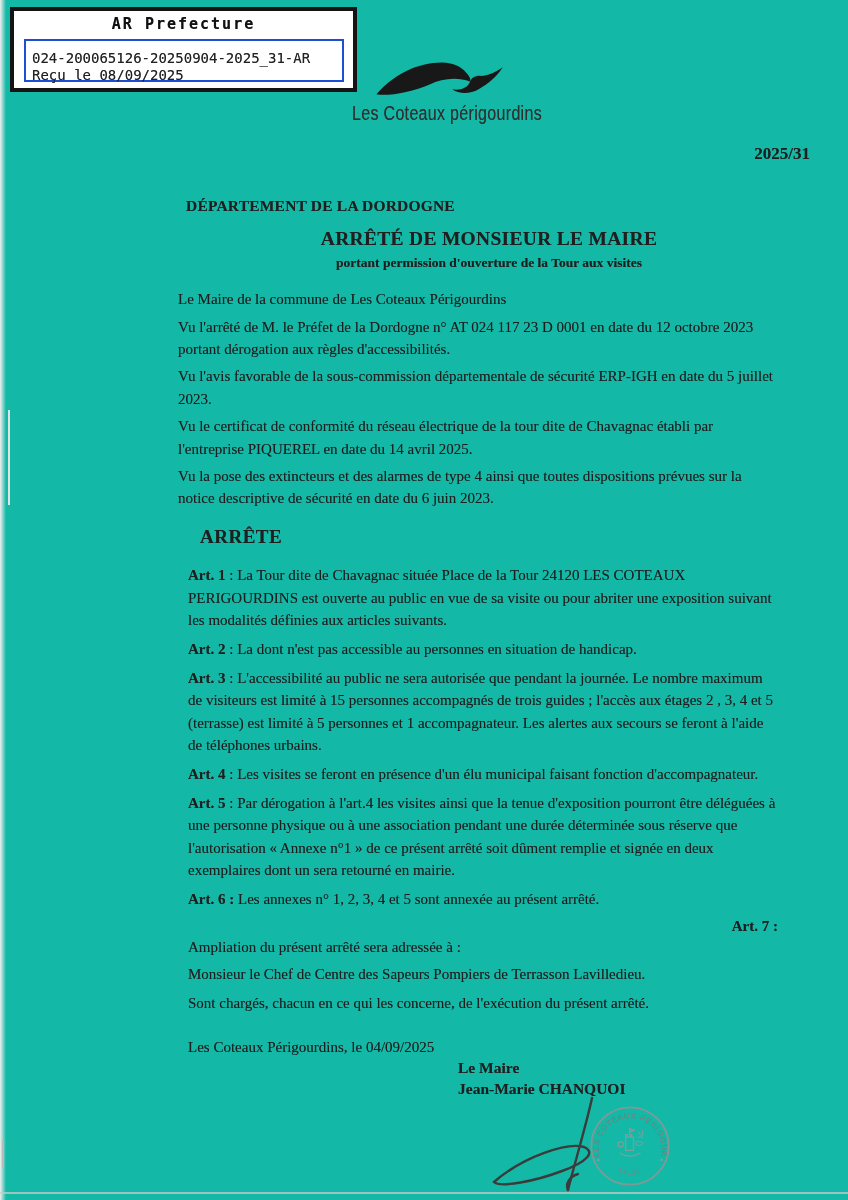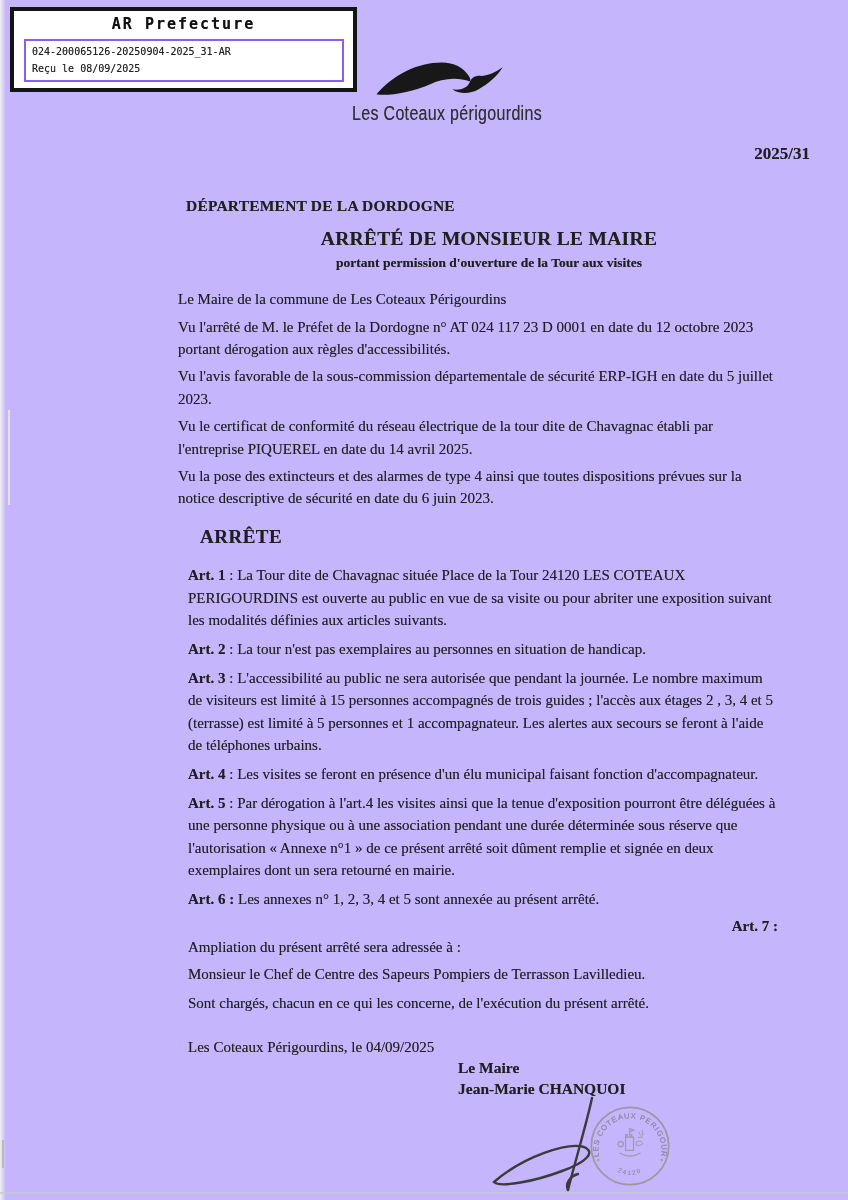--- a/index.html
+++ b/index.html
@@ -1,39 +1,39 @@
 <!DOCTYPE html>
 <html lang="fr"><head>
 <meta charset="utf-8">
 <style>
   html,body{margin:0;padding:0;background:#e8e8e8;}
   .page{
     position:relative;width:848px;height:1200px;margin:0 auto;
-    background:#c4b5fd;overflow:hidden;
+    background:#14b8a6;overflow:hidden;
     font-family:"Liberation Serif","DejaVu Serif",serif;
     color:#1f1f1f;
   }
   .page *{box-sizing:border-box;}
   .ink{text-shadow:0 0 .4px rgba(40,40,40,.55);}
 
   
   .stampbox{
     position:absolute;left:10px;top:7px;width:347px;height:85px;
     border:4px solid #141414;background:#fff;
   }
   .stampbox-title{
     margin-top:4px;text-align:center;
     font-family:"DejaVu Sans Mono","Liberation Mono",monospace;
     font-weight:bold;font-size:15px;letter-spacing:2px;color:#111;
   }
   .stampbox-inner{
     position:absolute;left:10px;right:9px;top:28px;bottom:6px;
-    border:2px solid #8b5cf6;padding:3px 6px;
+    border:2px solid #1d4ed8;padding:9px 6px;
     font-family:"DejaVu Sans Mono","Liberation Mono",monospace;
-    font-size:10px;line-height:16.5px;color:#222;white-space:nowrap;
+    font-size:14px;line-height:16.5px;color:#222;white-space:nowrap;
   }
 
   
   .logo{position:absolute;left:352px;top:56px;width:185px;}
   .logo-swoosh{display:block;}
   .logo-text{
     margin-top:2px;
     font-family:"Liberation Sans","DejaVu Sans",sans-serif;
     font-weight:400;font-size:20px;color:#303030;letter-spacing:.4px;
     transform:scaleX(.80);transform-origin:left top;white-space:nowrap;
@@ -106,21 +106,21 @@
       <p>Vu l'arrêté de M. le Préfet de la Dordogne n° AT 024 117 23 D 0001 en date du 12 octobre 2023 portant dérogation aux règles d'accessibilités.</p>
       <p>Vu l'avis favorable de la sous-commission départementale de sécurité ERP-IGH en date du 5 juillet 2023.</p>
       <p>Vu le certificat de conformité du réseau électrique de la tour dite de Chavagnac établi par l'entreprise PIQUEREL en date du 14 avril 2025.</p>
       <p>Vu la pose des extincteurs et des alarmes de type 4 ainsi que toutes dispositions prévues sur la notice descriptive de sécurité en date du 6 juin 2023.</p>
     </div>
 
     <div class="section-heading">ARRÊTE</div>
 
     <div class="articles">
       <p><b class="art-label">Art. 1</b><span> : La Tour dite de Chavagnac située Place de la Tour 24120 LES COTEAUX PERIGOURDINS est ouverte au public en vue de sa visite ou pour abriter une exposition suivant les modalités définies aux articles suivants.</span></p>
-      <p><b class="art-label">Art. 2</b><span> : La tour n'est pas exemplaires au personnes en situation de handicap.</span></p>
+      <p><b class="art-label">Art. 2</b><span> : La dont n'est pas accessible au personnes en situation de handicap.</span></p>
       <p><b class="art-label">Art. 3</b><span> : L'accessibilité au public ne sera autorisée que pendant la journée. Le nombre maximum de visiteurs est limité à 15 personnes accompagnés de trois guides ; l'accès aux étages 2 , 3, 4 et 5 (terrasse) est limité à 5 personnes et 1 accompagnateur. Les alertes aux secours se feront à l'aide de téléphones urbains.</span></p>
       <p><b class="art-label">Art. 4</b><span> : Les visites se feront en présence d'un élu municipal faisant fonction d'accompagnateur.</span></p>
       <p><b class="art-label">Art. 5</b><span> : Par dérogation à l'art.4 les visites ainsi que la tenue d'exposition pourront être déléguées à une personne physique ou à une association pendant une durée déterminée sous réserve que l'autorisation « Annexe n°1 » de ce présent arrêté soit dûment remplie et signée en deux exemplaires dont un sera retourné en mairie.</span></p>
       <p><b class="art-label">Art. 6 :</b><span> Les annexes n° 1, 2, 3, 4 et 5 sont annexée au présent arrêté.</span></p>
 
       <p class="art7-label">Art. 7 :</p>
       <p class="art7-intro">Ampliation du présent arrêté sera adressée à :</p>
       <p class="recipient">Monsieur le Chef de Centre des Sapeurs Pompiers de Terrasson Lavilledieu.</p>
       <p class="execution">Sont chargés, chacun en ce qui les concerne, de l'exécution du présent arrêté.</p>
       <p class="closing">Les Coteaux Périgourdins, le 04/09/2025</p>

